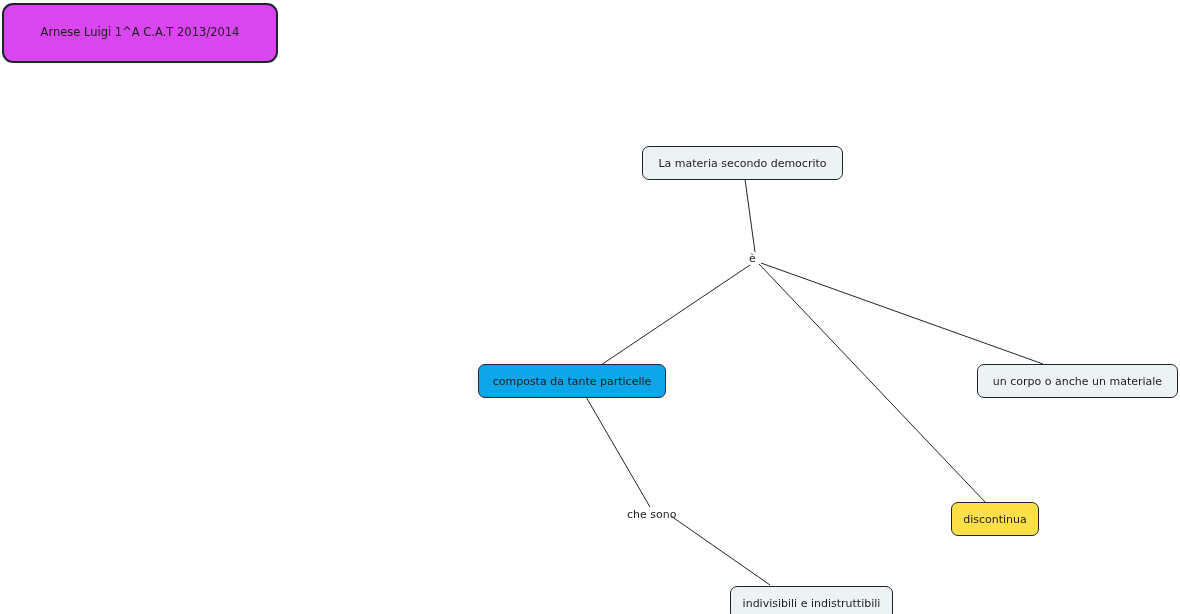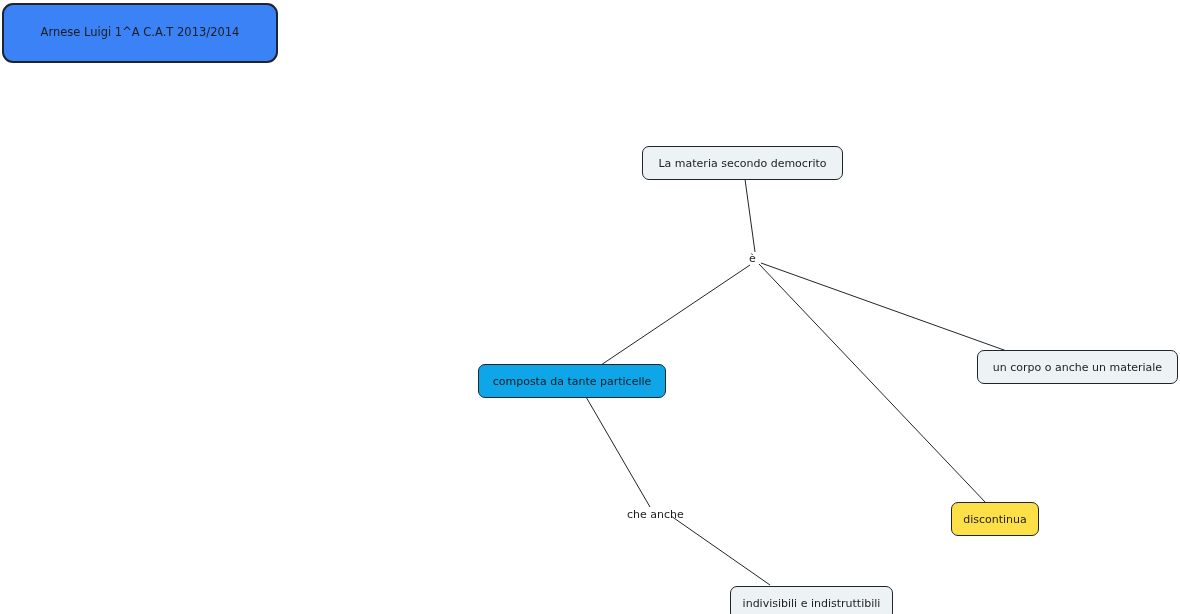--- a/index.html
+++ b/index.html
@@ -77,39 +77,39 @@
 
   <svg id="edges" viewBox="0 0 1180 614" width="1180" height="614" xmlns="http://www.w3.org/2000/svg">
       <line x1="744" y1="172" x2="755" y2="252" stroke="#20242b" stroke-width="1"></line>
       <line x1="750" y1="265" x2="601" y2="365" stroke="#20242b" stroke-width="1"></line>
       <line x1="761" y1="263" x2="1043" y2="364" stroke="#20242b" stroke-width="1"></line>
       <line x1="759" y1="264" x2="986" y2="503" stroke="#20242b" stroke-width="1"></line>
       <line x1="582" y1="390" x2="650" y2="507" stroke="#20242b" stroke-width="1"></line>
       <line x1="671" y1="516" x2="770" y2="585" stroke="#20242b" stroke-width="1"></line>
     </svg>
 
-  <div class="title-card" style="left: 2px; top: 3px; width: 276px; height: 60px; background: #3b82f6; border-color: rgb(32, 36, 43); color: rgb(29, 29, 29);">
+  <div class="title-card" style="left: 2px; top: 3px; width: 276px; height: 60px; background: #d946ef; border-color: rgb(32, 36, 43); color: rgb(29, 29, 29);">
     <span>Arnese Luigi 1^A C.A.T 2013/2014</span>
   </div>
 
   <div id="node-layer">
       <div class="node" style="left: 642px; top: 146px; width: 201px; height: 25px; background: rgb(237, 243, 245); border-color: rgb(32, 36, 43); color: rgb(29, 29, 29);">
         <span>La materia secondo democrito</span>
       </div>
       <div class="node" style="left: 478px; top: 364px; width: 188px; height: 25px; background: #0ea5e9; border-color: rgb(32, 36, 43); color: rgb(29, 29, 29);">
         <span>composta da tante particelle</span>
       </div>
-      <div class="node" style="left: 977px; top: 350px; width: 201px; height: 26px; background: rgb(237, 243, 245); border-color: rgb(32, 36, 43); color: rgb(29, 29, 29);">
+      <div class="node" style="left: 977px; top: 364px; width: 201px; height: 26px; background: rgb(237, 243, 245); border-color: rgb(32, 36, 43); color: rgb(29, 29, 29);">
         <span>un corpo o anche un materiale</span>
       </div>
       <div class="node" style="left: 951px; top: 502px; width: 88px; height: 25px; background: #fde047; border-color: rgb(32, 36, 43); color: rgb(29, 29, 29);">
         <span>discontinua</span>
       </div>
       <div class="node" style="left: 730px; top: 586px; width: 163px; height: 18px; background: rgb(237, 243, 245); border-color: rgb(32, 36, 43); color: rgb(29, 29, 29);">
         <span>indivisibili e indistruttibili</span>
       </div>
     </div>
   <div id="label-layer">
       <div class="link-label" style="left: 749px; top: 253px; color: rgb(29, 29, 29);">è</div>
-      <div class="link-label" style="left: 627px; top: 509px; color: rgb(29, 29, 29);">che anche</div>
+      <div class="link-label" style="left: 627px; top: 509px; color: rgb(29, 29, 29);">che sono</div>
     </div>
 
 </div>
 
 </body></html>

